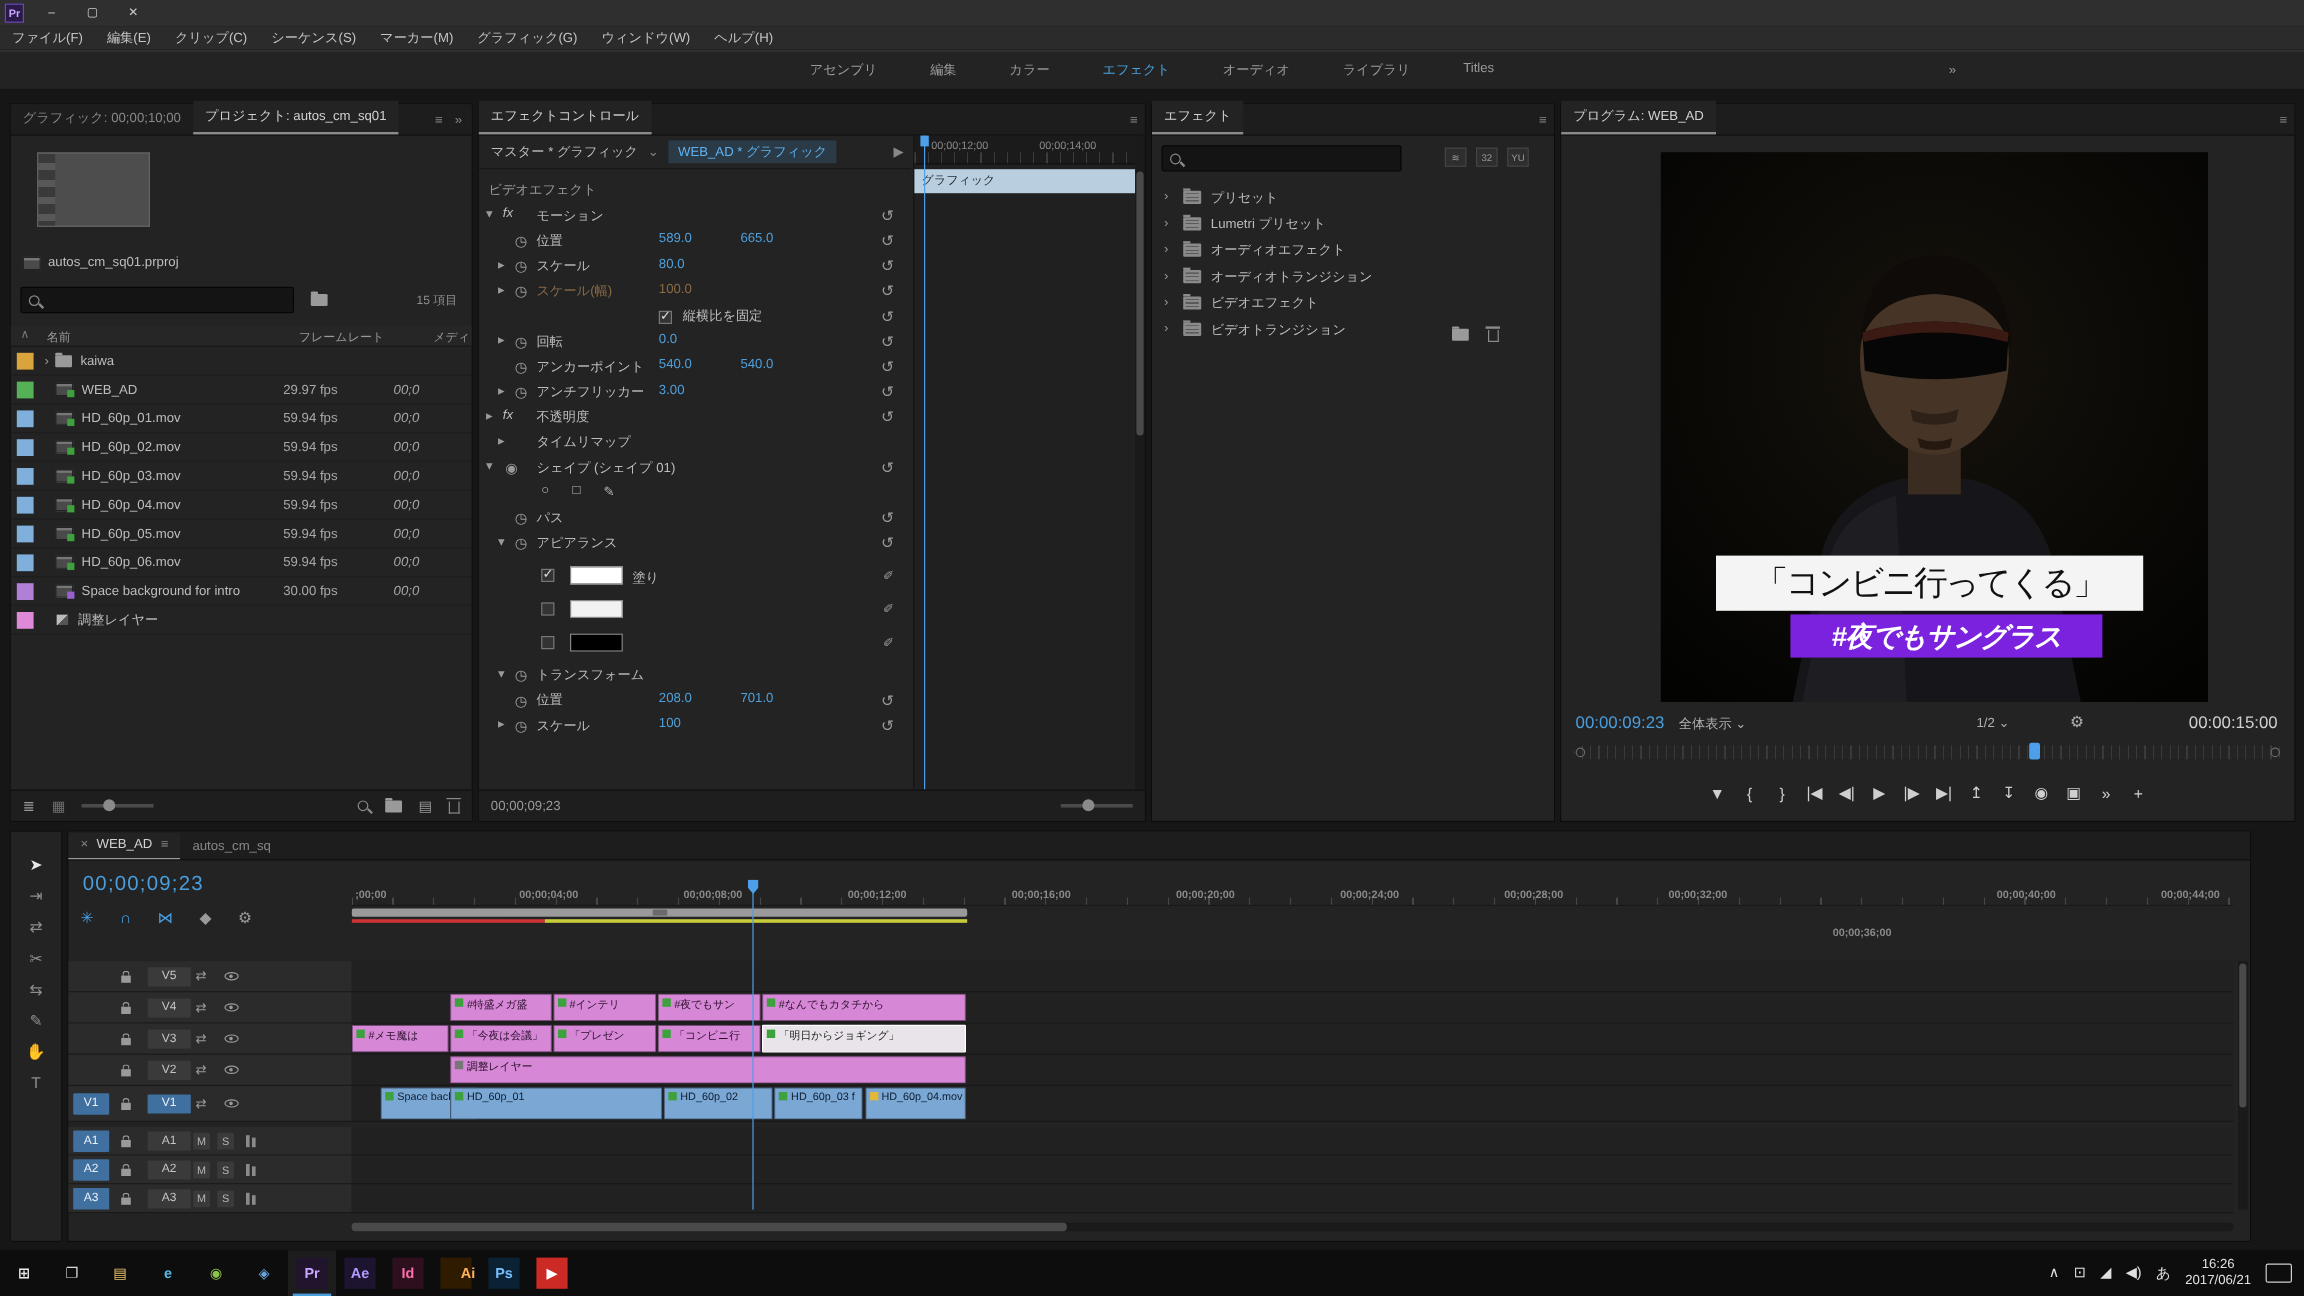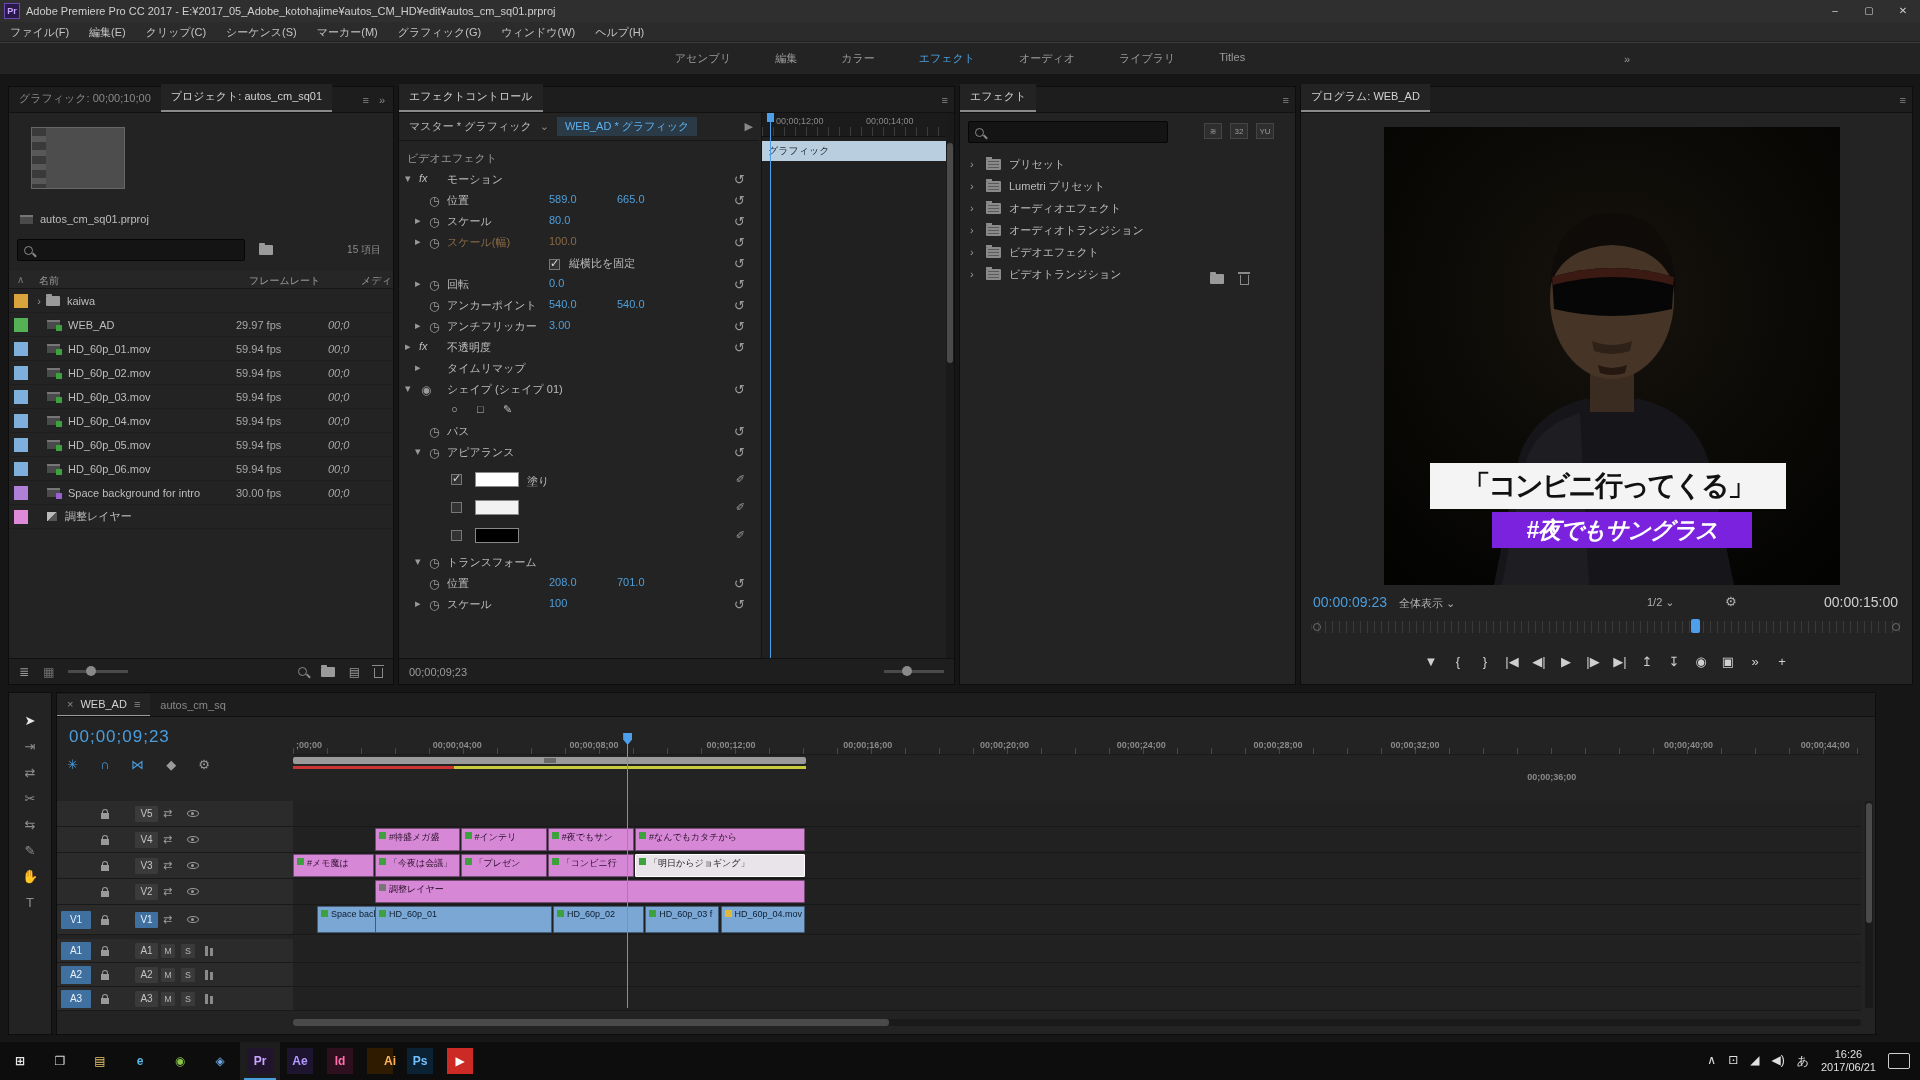--- a/index.html
+++ b/index.html
@@ -91,21 +91,21 @@
   #fx .badges{position:absolute;right:14px;top:2px;display:flex;gap:8px;}
   #fx .badge{width:18px;height:16px;background:#2e2e2e;border:1px solid #444;color:#9a9a9a;font-size:8px;display:flex;align-items:center;justify-content:center;}
   .fxrow{height:22px;display:flex;align-items:center;font-size:11px;color:#bdbdbd;gap:8px;padding-left:10px;}
   .fxrow .tw{color:#9a9a9a;width:8px;}
   .binicon{display:inline-block;width:15px;height:11px;background:#8a8a8a;border-radius:1px;position:relative;}
   .binicon::before{content:"";position:absolute;left:0;top:-2px;width:6px;height:2px;background:#8a8a8a;}
   .binicon::after{content:"";position:absolute;left:2px;top:2px;right:2px;height:7px;background:repeating-linear-gradient(#5a5a5a 0 1px,transparent 1px 3px);}
   #fx .fxtools{position:absolute;left:250px;top:186px;display:flex;gap:16px;align-items:center;}
   
   #prog .video{position:absolute;left:83px;top:40px;width:456px;height:458px;background:#000;overflow:hidden;}
-  #prog .cap1{position:absolute;left:46px;top:336px;width:356px;height:46px;background:#f4f4f4;color:#111;font-size:28px;font-weight:bold;display:flex;align-items:center;justify-content:center;letter-spacing:-2px;white-space:nowrap;}
+  #prog .cap1{position:absolute;left:46px;top:336px;width:356px;height:46px;background:#f4f4f4;color:#111;font-size:28px;font-weight:normal;display:flex;align-items:center;justify-content:center;letter-spacing:-2px;white-space:nowrap;}
   #prog .cap2{position:absolute;left:108px;top:385px;width:260px;height:36px;background:#7a22dd;color:#fff;font-size:23px;font-weight:bold;font-style:italic;display:flex;align-items:center;justify-content:center;letter-spacing:-1px;white-space:nowrap;}
   #prog .ctrl{position:absolute;left:0;top:504px;width:100%;height:24px;font-size:11px;}
   #prog .tc{position:absolute;left:12px;top:3px;color:#4a9ede;font-size:14px;}
   #prog .fit{position:absolute;left:98px;top:5px;color:#b0b0b0;}
   #prog .res{position:absolute;left:346px;top:5px;color:#b0b0b0;}
   #prog .wrench{position:absolute;left:424px;top:3px;color:#b0b0b0;font-size:13px;}
   #prog .dur{position:absolute;right:14px;top:3px;color:#d0d0d0;font-size:14px;}
   #prog .scrub{position:absolute;left:10px;top:534px;right:10px;height:12px;background:#242424;border-radius:6px;background-image:repeating-linear-gradient(90deg,#3a3a3a 0 1px,transparent 1px 7px);}
   #prog .scrub .ph{position:absolute;top:-2px;width:9px;height:14px;background:#4c9fe8;border-radius:2px;}
   #prog .scrub .hnd{position:absolute;top:2px;width:8px;height:8px;border:1px solid #6a6a6a;border-radius:50%;}
@@ -117,21 +117,21 @@
   .tool.active{color:#e8e8e8;}
   
   #tl .tltabs{height:24px;background:#1d1d1d;display:flex;align-items:flex-end;font-size:11px;border-bottom:1px solid #111;}
   #tl .tltab{padding:4px 10px 5px;color:#888;display:flex;gap:7px;align-items:center;}
   #tl .tltab.active{color:#d2d2d2;background:#232323;border-bottom:1px solid #9a9a9a;}
   #tl .bigtc{position:absolute;left:12px;top:34px;font-size:17px;color:#4a9ede;letter-spacing:1px;}
   #tl .tlicons{position:absolute;left:10px;top:64px;display:flex;gap:22px;font-size:13px;}
   #tl .heads{position:absolute;left:0;top:0;width:236px;height:100%;}
   .thead{position:absolute;left:0;width:236px;background:#2b2b2b;border-bottom:1px solid #191919;display:flex;align-items:center;}
   .patch{position:absolute;left:4px;width:30px;height:18px;background:#3f70a0;color:#e8f0f8;font-size:10px;display:flex;align-items:center;justify-content:center;border-radius:1px;}
-  .tname{position:absolute;left:78px;width:23px;height:16px;background:#3a3a3a;color:#c4c4c4;font-size:10px;display:flex;align-items:center;justify-content:center;border-radius:1px;}
+  .tname{position:absolute;left:66px;width:36px;height:16px;background:#3a3a3a;color:#c4c4c4;font-size:10px;display:flex;align-items:center;justify-content:center;border-radius:1px;}
   .tname.hl{background:#3f70a0;color:#e8f0f8;}
   .th-ic1{position:absolute;left:44px;}
   .th-ic2{position:absolute;left:106px;color:#9a9a9a;font-size:11px;}
   .th-ic3{position:absolute;left:130px;}
   .msbtn{position:absolute;width:14px;height:14px;background:#3a3a3a;color:#b4b4b4;font-size:9px;display:flex;align-items:center;justify-content:center;border-radius:1px;}
   #tl .content{position:absolute;left:236px;top:0;right:14px;height:100%;overflow:hidden;}
   #tl .ruler{position:absolute;left:0;top:40px;width:100%;height:22px;background:#232323;border-bottom:1px solid #191919;
      background-image:repeating-linear-gradient(90deg,#484848 0 1px,transparent 1px 34px);background-position:0 15px;background-size:100% 7px;background-repeat:no-repeat;}
   .rlabel{position:absolute;top:7px;font-size:9px;color:#8a8a8a;white-space:nowrap;font-weight:bold;}
   #tl .workbar{position:absolute;top:64px;height:7px;background:#9a9a9a;border-radius:2px;}
@@ -162,21 +162,20 @@
   #tray .clock{text-align:center;font-size:11px;line-height:13px;}
   #tray .notif{width:22px;height:16px;border:1px solid #cfcfcf;border-radius:2px;}
 </style>
 </head>
 <body>
 
 <div id="app">
 
   <div class="titlebar">
     <span class="pr-badge">Pr</span>
-    <span class="title-text">Adobe Premiere Pro CC 2017 - E:¥2017_05_Adobe_kotohajime¥autos_CM_HD¥edit¥autos_cm_sq01.prproj</span>
     <div class="winbtns">
       <span class="winbtn">–</span>
       <span class="winbtn">▢</span>
       <span class="winbtn">✕</span>
     </div>
   </div>
 
   <div class="menubar">
 
   <span class="menu-item">ファイル(F)</span>

